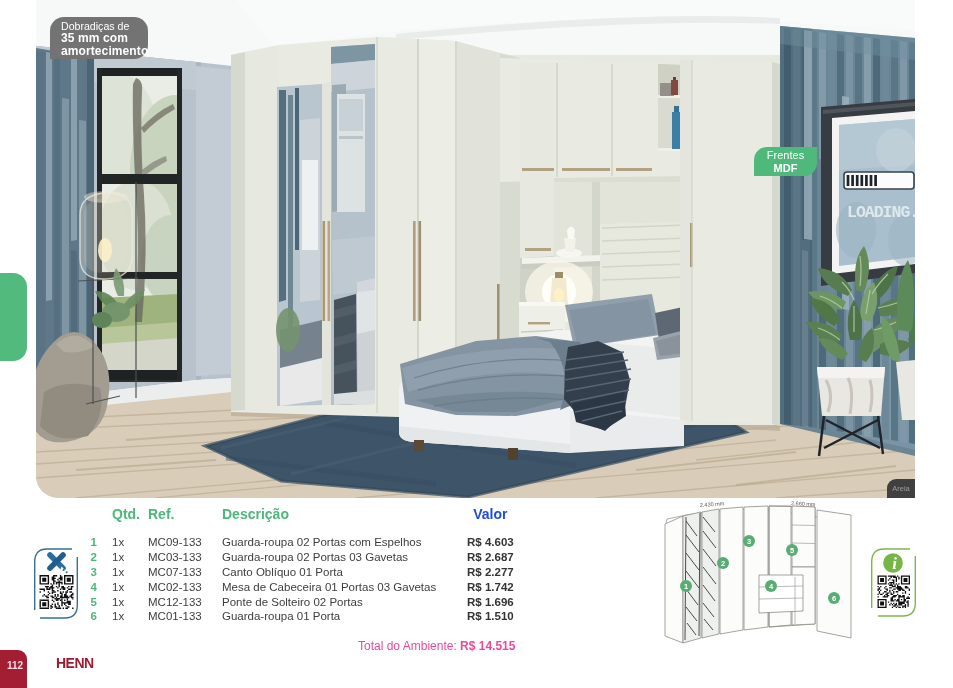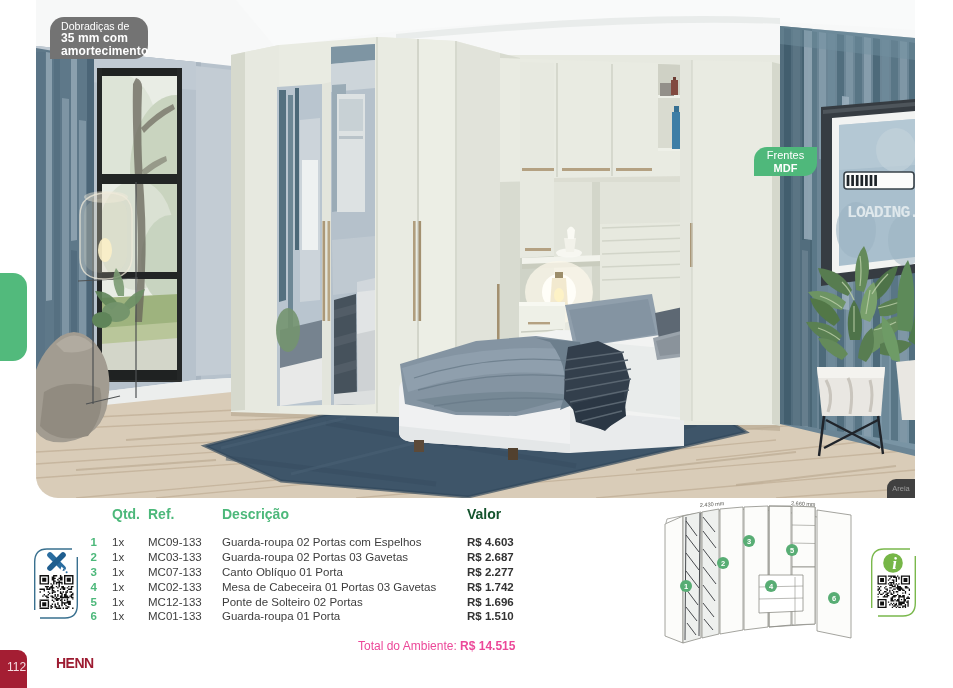--- a/index.html
+++ b/index.html
@@ -11,21 +11,21 @@
           background:#737373;border-radius:14px 14px 14px 0;color:#fff;
           font-size:10.6px;line-height:12.6px;padding:2.5px 0 0 11px;box-sizing:border-box;}
   .badge1 b{font-size:12px;letter-spacing:.1px;}
   .badge2{position:absolute;left:717px;top:147px;width:63px;height:29px;
           background:#4fb87b;border-radius:13px 0 13px 0;color:#fff;
           font-size:11px;line-height:13px;text-align:center;padding-top:2px;box-sizing:border-box;margin-left:37px;}
   .areia{position:absolute;left:887px;top:479px;width:28px;height:19px;background:#404040;
          border-radius:9px 0 0 0;color:#9b9b9b;font-size:7.5px;text-align:center;line-height:20px;}
   .greentab{position:absolute;left:-14px;top:273px;width:41px;height:88px;background:#52ba7c;border-radius:14px;}
   .pagenum{position:absolute;left:0;top:650px;width:27px;height:38px;background:#a41e33;
-           border-radius:0 9px 0 0;color:#f5dde1;font-size:12px;}
+           border-radius:0 9px 0 0;color:#f5dde1;font-size:10px;font-weight:bold;}
   .pagenum span{position:absolute;left:7px;top:10px;}
   .henn{position:absolute;left:56px;top:655px;color:#9d1b31;font-weight:bold;
         font-size:14px;letter-spacing:-0.5px;}
   table.itens{position:absolute;left:88px;top:506px;border-collapse:collapse;font-size:11.5px;color:#3d3d3d;}
   table.itens td{padding:0;height:14.8px;vertical-align:middle;white-space:nowrap;}
   table.itens .hd td{color:#4cb87a;font-weight:bold;font-size:14px;height:29px;vertical-align:top;}
   table.itens td.c1{width:9px;text-align:right;color:#4cb87a;font-weight:bold;}
   table.itens td.c2{width:36px;padding-left:15px;}
   table.itens td.c3{width:74px;}
   table.itens td.c4{width:245px;}
@@ -393,21 +393,21 @@
   </div>
 <div class="henn">HENN</div>
 
 <table class="itens">
  <tbody>
       <tr class="hd">
         <td class="c1"></td>
         <td class="c2">Qtd.</td>
         <td class="c3">Ref.</td>
         <td class="c4">Descrição</td>
-        <td class="c5" style="font-weight:bold;color:#14532d;">Valor</td>
+        <td class="c5" style="font-weight:bold;color:#1d4ed8;text-align:center;">Valor</td>
       </tr>
  <tr>
         <td class="c1">1</td>
         <td class="c2">1x</td>
         <td class="c3">MC09-133</td>
         <td class="c4">Guarda-roupa 02 Portas com Espelhos</td>
         <td class="c5">R$ 4.603</td>
       </tr>
  <tr>
         <td class="c1">2</td>

